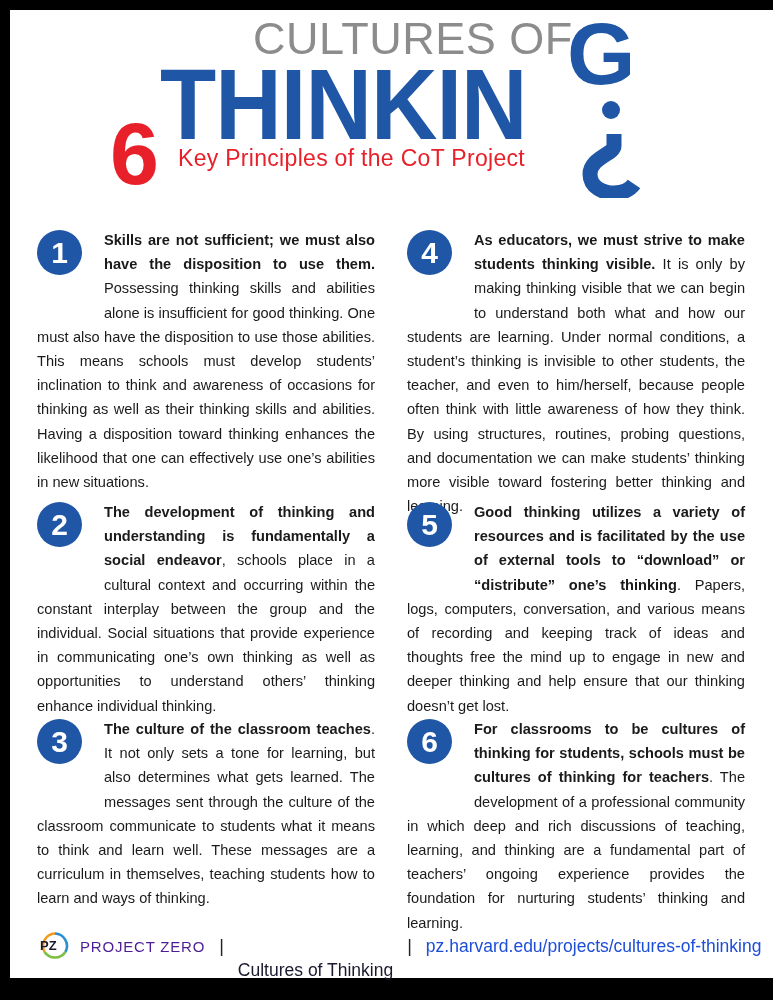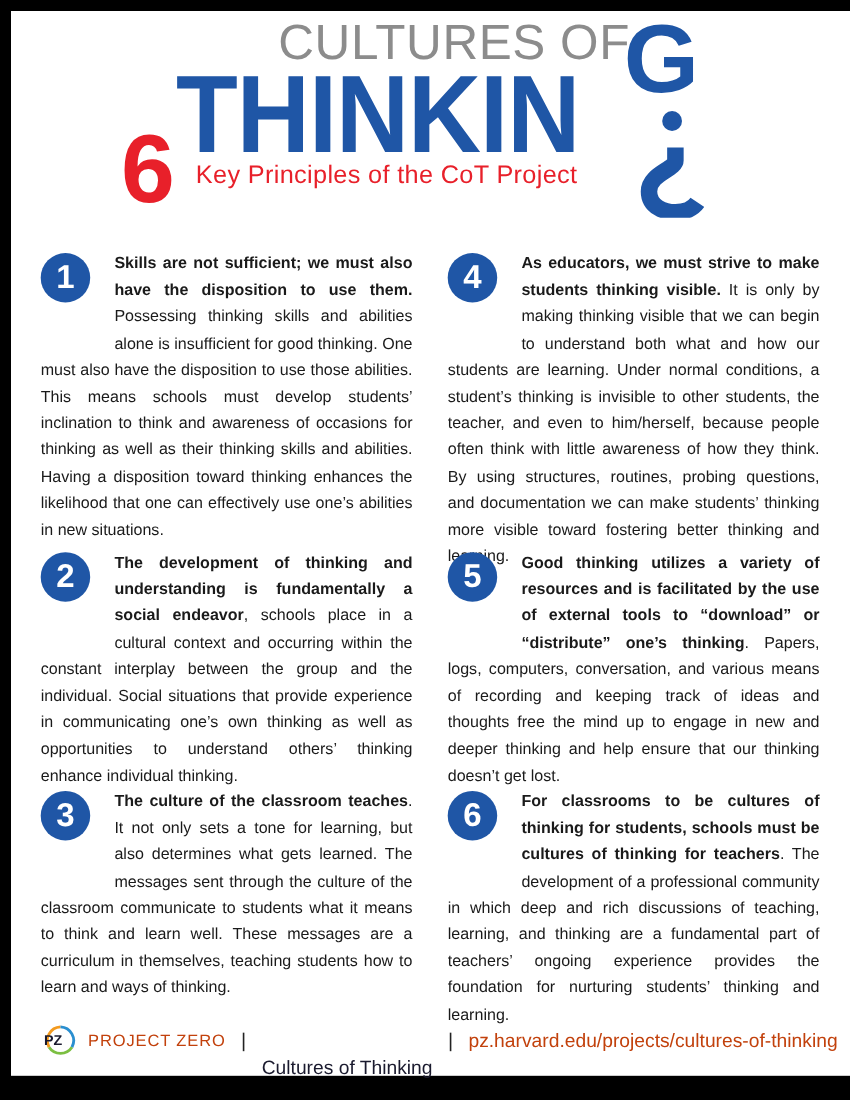--- a/index.html
+++ b/index.html
@@ -62,23 +62,23 @@
     display: flex; align-items: center; white-space: nowrap; color: #222;
   }
   .pz-logo {
     width: 30px; height: 30px; position: relative; margin-right: 10px;
   }
   .pz-logo svg { position: absolute; left: 0; top: 0; }
   .pz-text {
     position: absolute; left: 0; top: 0; width: 30px; height: 30px;
     font-weight: bold; font-size: 13px; line-height: 30px; color: #1a1a2e;
   }
-  .pz-name { font-size: 15px; letter-spacing: 0.8px; color: #c2410c; }
+  .pz-name { font-size: 15px; letter-spacing: 0.8px; color: #4c1d95; }
   .sep { font-size: 18px; margin: 0 14px; color: #222; }
-  .footer-link { font-size: 17.5px; color: #c2410c; }
+  .footer-link { font-size: 17.5px; color: #1d4ed8; }
   .footer-program { font-size: 17.5px; color: #1a1a2e; margin-top: 48px; }
 </style>
 </head>
 <body>
 
 <div class="page">
 
   <div class="title-cultures">CULTURES OF</div>
   <div class="title-thinkin">THINKIN</div>
   <div class="big-g">G</div>

